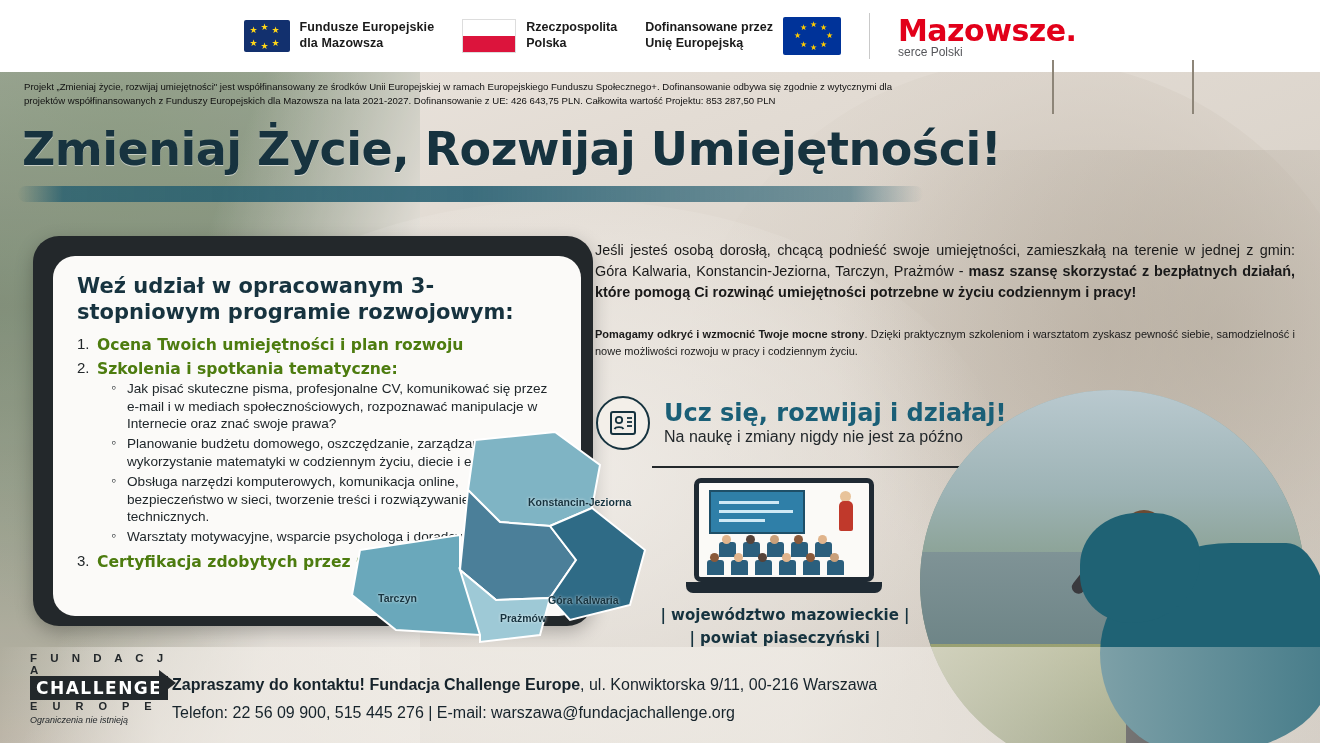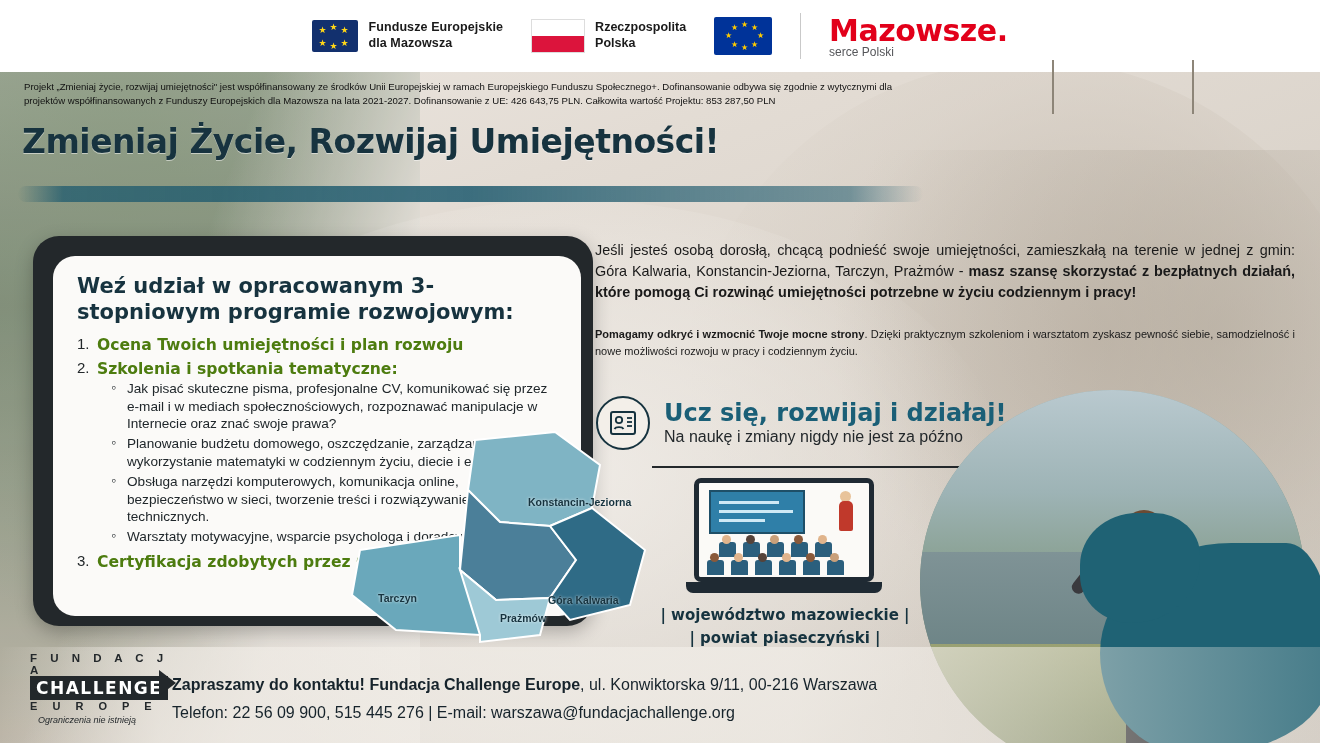--- a/index.html
+++ b/index.html
@@ -69,21 +69,21 @@
 
   
   .funding-note {
     position:absolute; left:24px; top:80px; width:880px;
     font-size:9.6px; color:#111; line-height:1.45;
   }
 
   
   .headline {
     position:absolute; left:22px; top:122px;
-    font-size:33px; font-weight:bold; color:#17333f;
+    font-size:46px; font-weight:bold; color:#17333f;
     letter-spacing:-.5px;
     font-family:"DejaVu Sans", sans-serif;
     text-shadow: 0 1px 0 rgba(255,255,255,.5);
   }
   .headline-brush {
     position:absolute; left:18px; top:186px; width:905px; height:16px;
     background: linear-gradient(90deg, rgba(30,90,110,.0) 0%, rgba(30,90,110,.75) 5%, rgba(30,90,110,.85) 50%, rgba(30,90,110,.55) 92%, rgba(30,90,110,0) 100%);
     filter: blur(.6px);
     border-radius: 8px;
   }
@@ -229,21 +229,21 @@
     background: linear-gradient(90deg, rgba(240,236,230,.0) 0%, rgba(240,236,230,.65) 12%, rgba(240,236,230,.8) 60%, rgba(240,236,230,.2) 100%);
   }
   .fundacja-logo { position:absolute; left:30px; bottom:18px; width:140px; }
   .fl-top { font-size:11.5px; letter-spacing:5px; color:#23282b; font-weight:bold; }
   .fl-mid {
     background:#23282b; color:#fff; font-size:17px; font-weight:bold;
     letter-spacing:1.5px; padding:2px 6px; display:inline-block;
     font-family:"DejaVu Sans", sans-serif;
   }
   .fl-bot { font-size:11px; letter-spacing:6px; color:#23282b; font-weight:bold; }
-  .fl-tag { font-size:9px; font-style:italic; color:#23282b; margin-top:3px;margin-left:8px; }
+  .fl-tag { font-size:9px; font-style:italic; color:#23282b; margin-top:3px; }
   .fl-arrow {
     position:absolute; right:-6px; top:18px;
     width:0; height:0; border-top:13px solid transparent; border-bottom:13px solid transparent;
     border-left:17px solid #23282b;
   }
   .contact {
     position:absolute; left:172px; bottom:16px; width:900px;
     font-size:16px; color:#16232b; line-height:1.75;
   }
   .contact b { font-weight:bold; }
@@ -280,20 +280,24 @@
         <div class="w"></div>
           <div class="r"></div>
       </div>
       <div class="rp-text">
         <div>Rzeczpospolita</div>
         <div>Polska</div>
       </div>
     </div>
 
     <div class="logo-group">
+      <div class="rp-text">
+        <div>Dofinansowane przez</div>
+        <div>Unię Europejską</div>
+      </div>
       <div class="eu-stars-box">
         <span class="star" style="left:27px;top:4px;">★</span>
         <span class="star" style="left:37px;top:7px;">★</span>
         <span class="star" style="left:43px;top:15px;">★</span>
         <span class="star" style="left:37px;top:24px;">★</span>
         <span class="star" style="left:27px;top:27px;">★</span>
         <span class="star" style="left:17px;top:24px;">★</span>
         <span class="star" style="left:11px;top:15px;">★</span>
         <span class="star" style="left:17px;top:7px;">★</span>
       </div>

